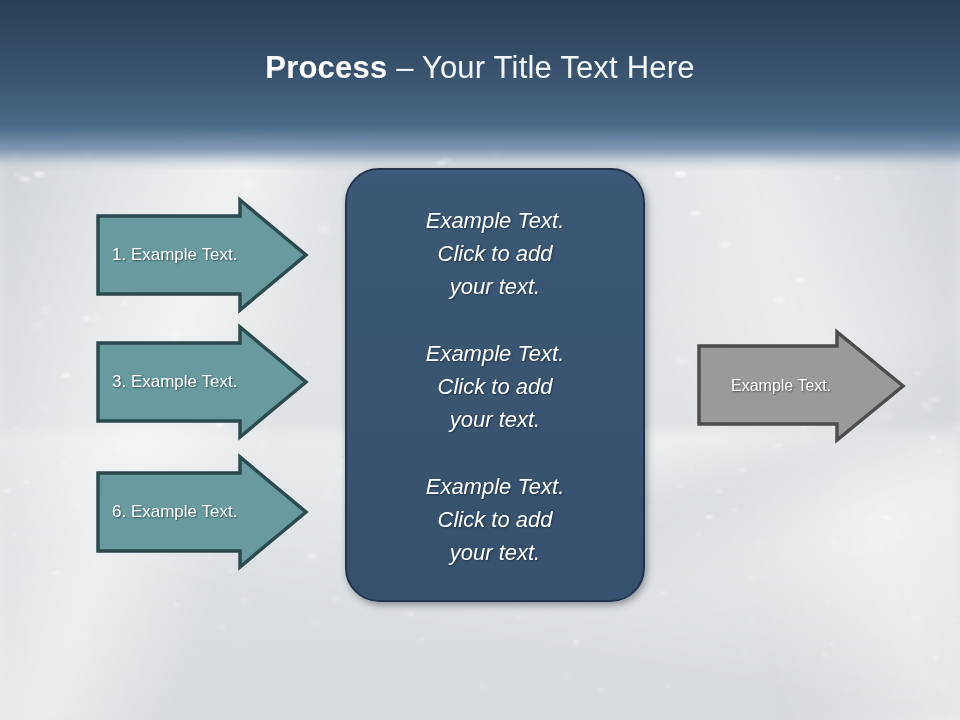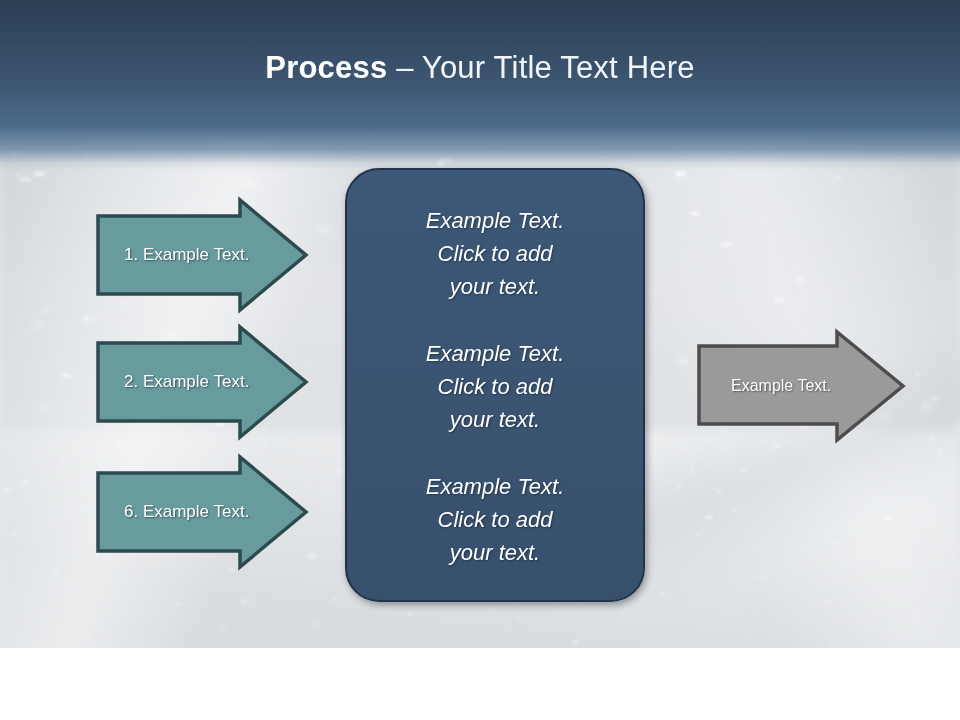--- a/index.html
+++ b/index.html
@@ -3,21 +3,21 @@
 <meta charset="utf-8">
 <style>
   html, body {
     margin: 0;
     padding: 0;
     background: #ffffff;
   }
   #slide {
     position: relative;
     width: 960px;
-    height: 648px;
+    height: 720px;
     overflow: hidden;
     font-family: "Liberation Sans", sans-serif;
     background: #dfe2e5;
   }
 
   
   .bg-base {
     position: absolute;
     inset: 0;
     background:
@@ -140,21 +140,21 @@
   .arrow svg { position: absolute; left: 0; top: 0; overflow: visible; }
   .arrow .arrow-label {
     position: relative;
     z-index: 2;
     color: #ffffff;
     font-size: 17px;
     white-space: nowrap;
     text-shadow: 1px 1px 1.6px rgba(0,0,0,0.45);
   }
 
-  .arrow-teal .arrow-label { padding-left: 28px; }
+  .arrow-teal .arrow-label { padding-left: 16px; }
   .arrow-gray .arrow-label { padding-left: 34px; font-size: 16px; }
 
   
   .center-box {
     position: absolute;
     left: 345px;
     top: 168px;
     width: 300px;
     height: 434px;
     background: linear-gradient(180deg, #3d5878 0%, #3a5472 50%, #37506d 100%);
@@ -395,21 +395,21 @@
     <svg width="212" height="114" viewBox="0 0 212 114">
       <polygon points="2,18 144,18 144,2 210,57 144,112 144,96 2,96" fill="#679b9e" stroke="#2d4a4f" stroke-width="3.5" stroke-linejoin="miter"></polygon>
     </svg>
     <span class="arrow-label">1. Example Text.</span>
   </div>
 
   <div class="arrow arrow-teal" style="left:96px; top:325px; width:212px; height:114px;">
     <svg width="212" height="114" viewBox="0 0 212 114">
       <polygon points="2,18 144,18 144,2 210,57 144,112 144,96 2,96" fill="#679b9e" stroke="#2d4a4f" stroke-width="3.5" stroke-linejoin="miter"></polygon>
     </svg>
-    <span class="arrow-label">2. Example Text.</span>
+    <span class="arrow-label">3. Example Text.</span>
   </div>
 
   <div class="arrow arrow-teal" style="left:96px; top:455px; width:212px; height:114px;">
     <svg width="212" height="114" viewBox="0 0 212 114">
       <polygon points="2,18 144,18 144,2 210,57 144,112 144,96 2,96" fill="#679b9e" stroke="#2d4a4f" stroke-width="3.5" stroke-linejoin="miter"></polygon>
     </svg>
     <span class="arrow-label">6. Example Text.</span>
   </div>
 
   <div class="center-box">

